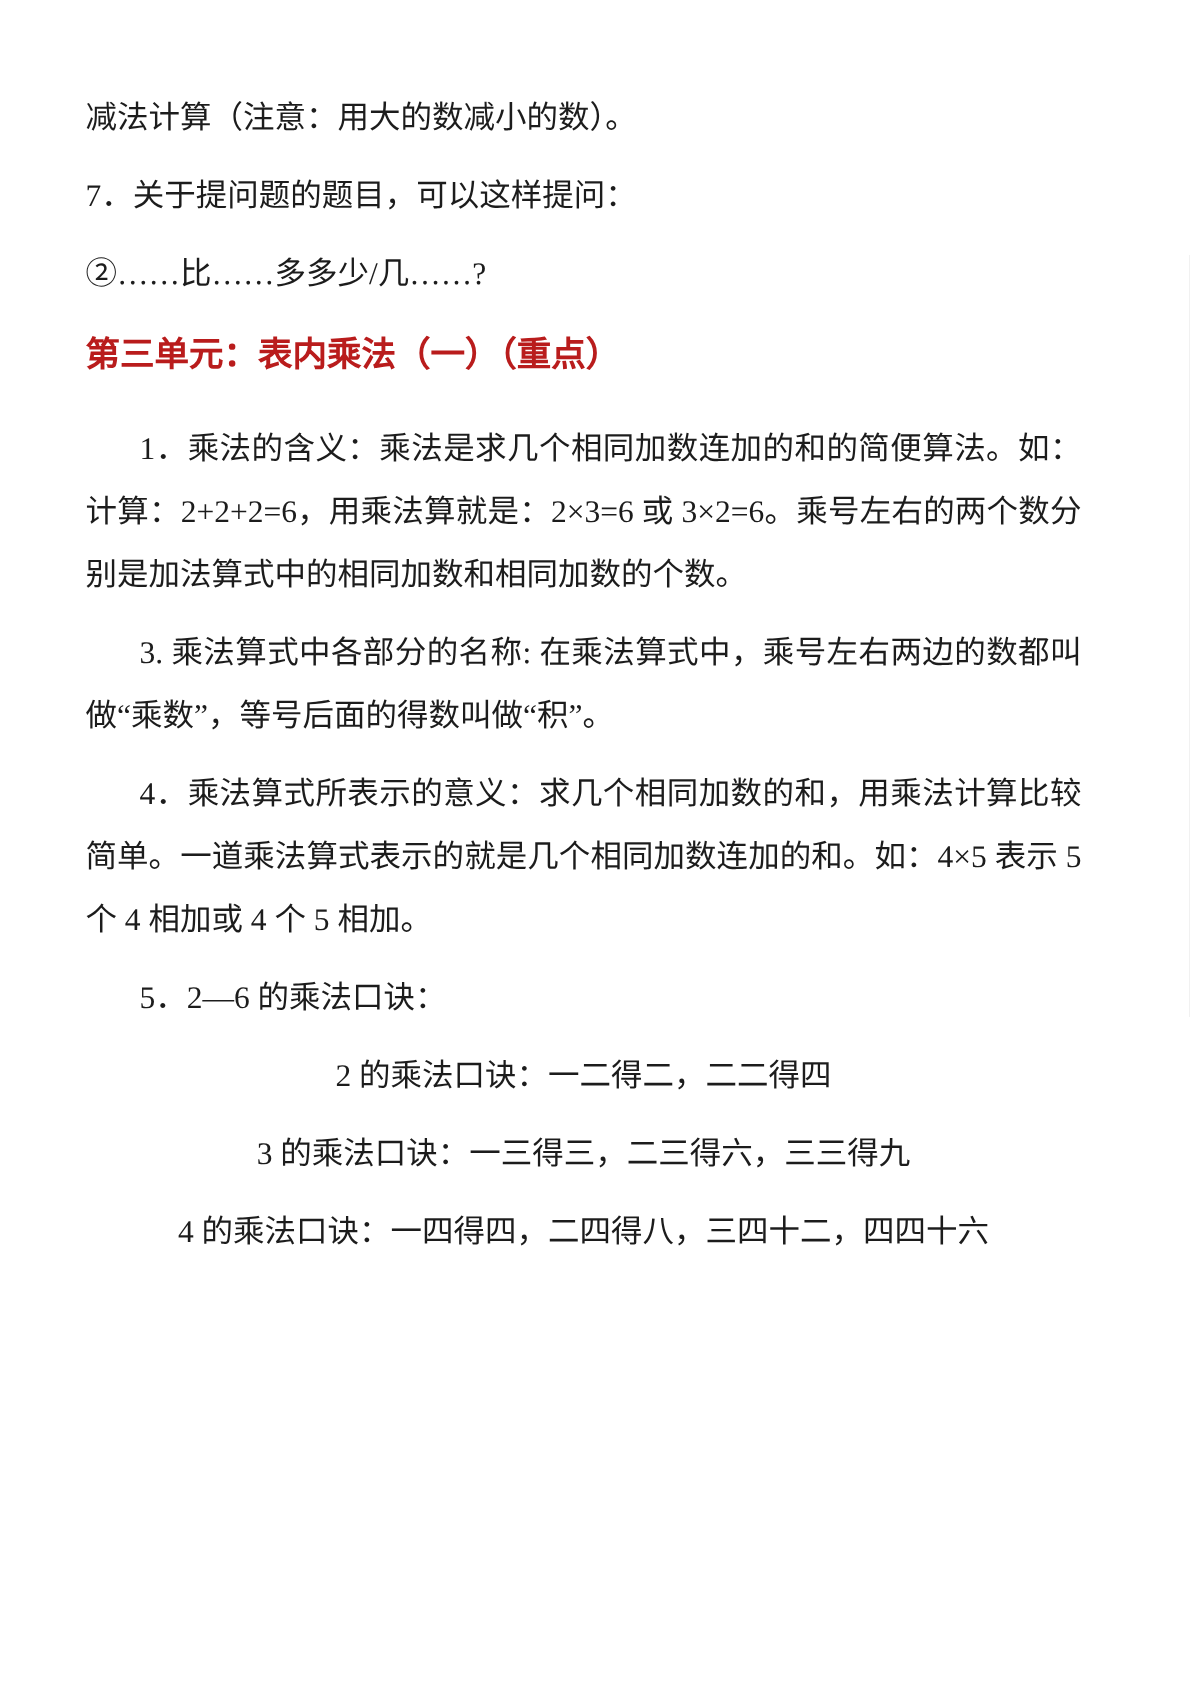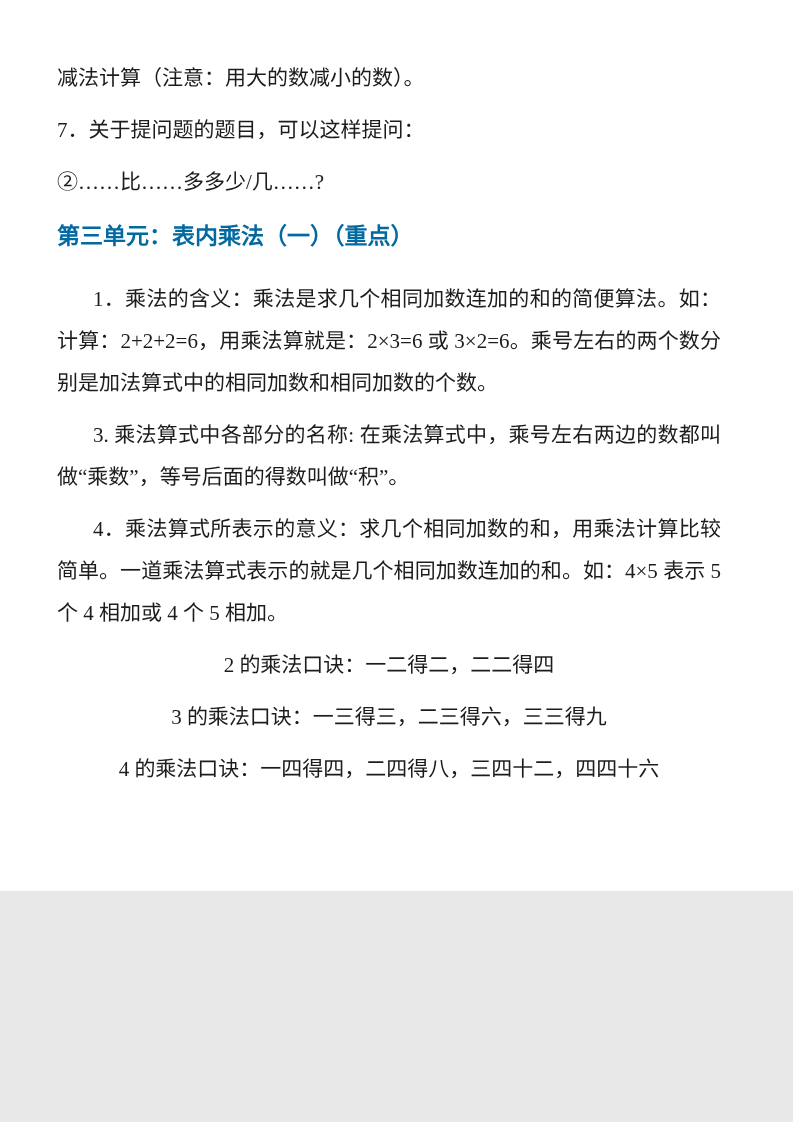--- a/index.html
+++ b/index.html
@@ -1,19 +1,19 @@
 <!DOCTYPE html>
 <html lang="zh-CN"><head>
 <meta charset="utf-8">
 <style>
   html,body{margin:0;padding:0;background:#e8e8e8;}
   .page{
     position:relative;
     width:793px;
-    height:891px;
+    height:1122px;
     margin:0 auto;
     background:#ffffff;
     box-sizing:border-box;
     padding:57px 72px 0 57px;
     font-family:"Liberation Serif","DejaVu Serif",serif;
     font-size:21px;
     line-height:42px;
     color:#1c1c1c;
     text-align:justify;
     overflow:hidden;
@@ -40,29 +40,30 @@
 <div class="page">
 
   <p class="cont-line">减法计算（注意：用大的数减小的数）。</p>
 
   <p class="item-lead">7．关于提问题的题目，可以这样提问：</p>
 
 
   <p class="circ-item">②……比……多多少/几……?</p>
 
 
-  <h2 class="unit-heading" style="color: #0369a1;">第三单元：表内乘法（一）（重点）</h2>
+  <h2 class="unit-heading" style="color: #b91c1c;">第三单元：表内乘法（一）（重点）</h2>
 
   <p class="body-para">1．乘法的含义：乘法是求几个相同加数连加的和的简便算法。如：计算：2+2+2=6，用乘法算就是：2×3=6 或 3×2=6。乘号左右的两个数分别是加法算式中的相同加数和相同加数的个数。</p>
 
 
   <p class="body-para">3. 乘法算式中各部分的名称: 在乘法算式中，乘号左右两边的数都叫做“乘数”，等号后面的得数叫做“积”。</p>
 
   <p class="body-para">4．乘法算式所表示的意义：求几个相同加数的和，用乘法计算比较简单。一道乘法算式表示的就是几个相同加数连加的和。如：4×5 表示 5 个 4 相加或 4 个 5 相加。</p>
 
+  <p class="body-para">5．2—6 的乘法口诀：</p>
 
   <p class="koujue-line">2 的乘法口诀：一二得二，二二得四</p>
 
   <p class="koujue-line">3 的乘法口诀：一三得三，二三得六，三三得九</p>
 
   <p class="koujue-line">4 的乘法口诀：一四得四，二四得八，三四十二，四四十六</p>
 
 </div>
 
 </body></html>

